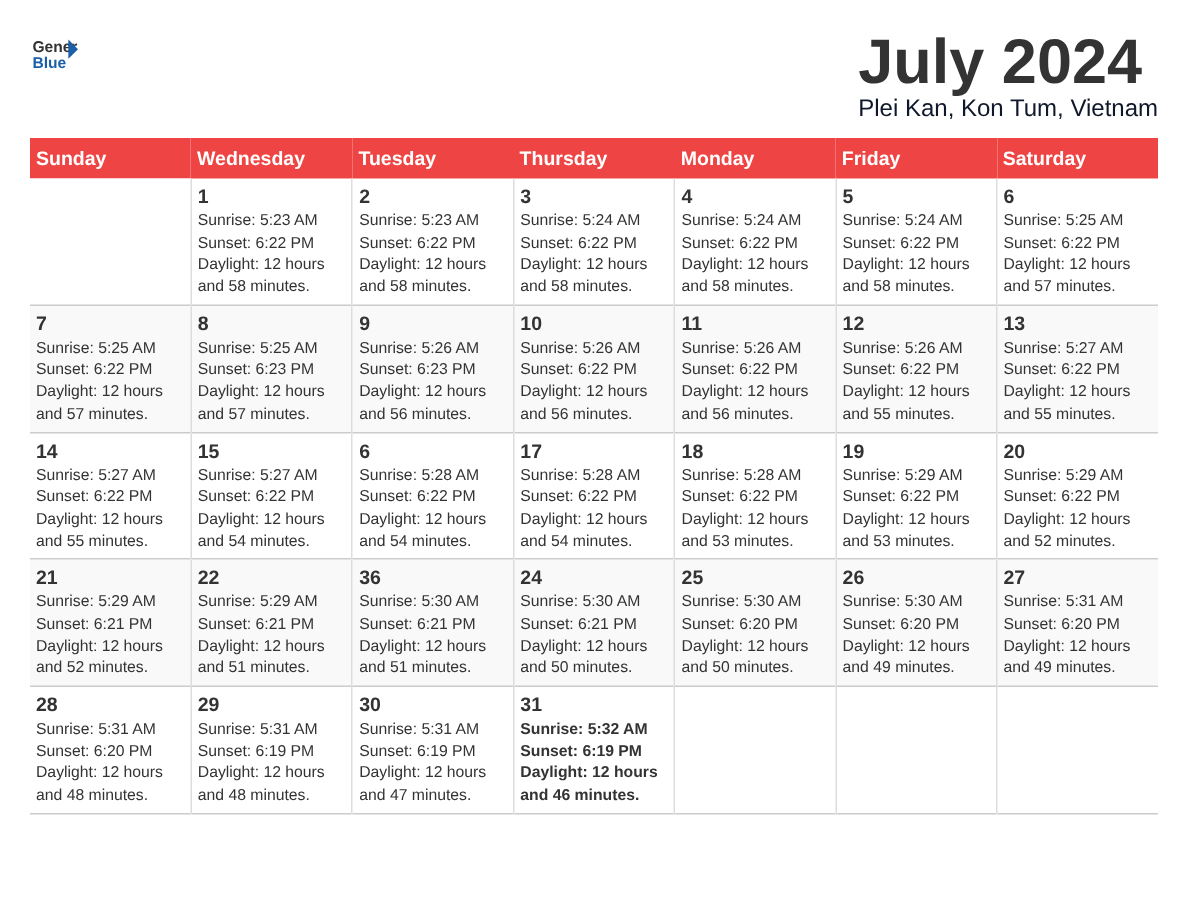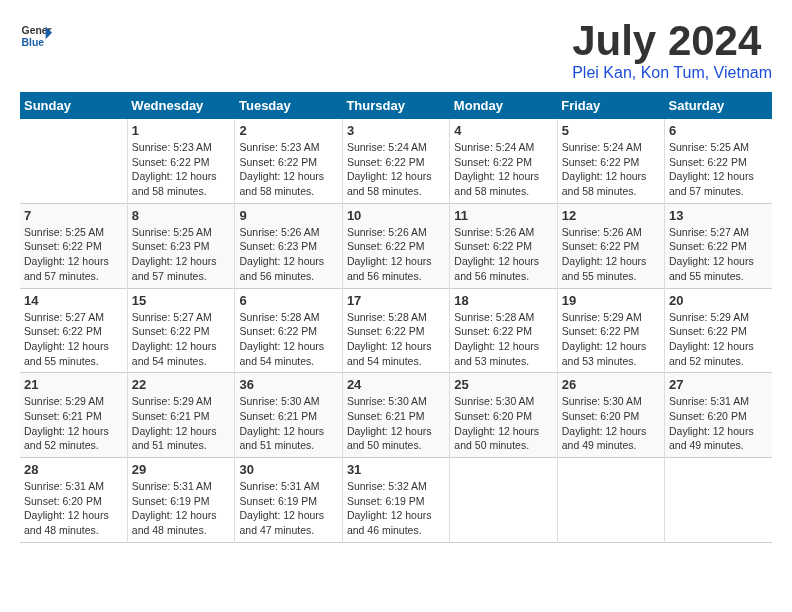--- a/index.html
+++ b/index.html
@@ -30,30 +30,30 @@
       margin-left: 16px;
     }
     .month-title {
       font-size: 42px;
       font-weight: bold;
       color: #333;
       line-height: 1;
     }
     .location {
       font-size: 16px;
-      color: #1d4ed8;
+      color: #0f172a;
       margin-top: 2px;
     }
     table {
       width: 100%;
       border-collapse: collapse;
       font-size: 11px;
     }
     thead tr th {
-      background-color: #0369a1;
+      background-color: #ef4444;
       color: white;
       padding: 6px 4px;
       text-align: left;
       font-size: 13px;
       font-weight: bold;
     }
     tbody tr {
       border-bottom: 1px solid #ccc;
     }
     tbody tr:nth-child(even) {
@@ -333,21 +333,21 @@
         </td>
         <td>
           <span class="day-num">30</span>
           <div class="day-info" style="white-space: pre-line;">Sunrise: 5:31 AM
 Sunset: 6:19 PM
 Daylight: 12 hours
 and 47 minutes.</div>
         </td>
         <td>
           <span class="day-num">31</span>
-          <div class="day-info" style="white-space: pre-line;">Sunrise: 5:32 AM
+          <div class="day-info" style="white-space: pre-line; font-weight: bold;">Sunrise: 5:32 AM
 Sunset: 6:19 PM
 Daylight: 12 hours
 and 46 minutes.</div>
         </td>
         <td class="empty-cell"></td>
         <td class="empty-cell"></td>
         <td class="empty-cell"></td>
       </tr>
     </tbody>
 </table>

